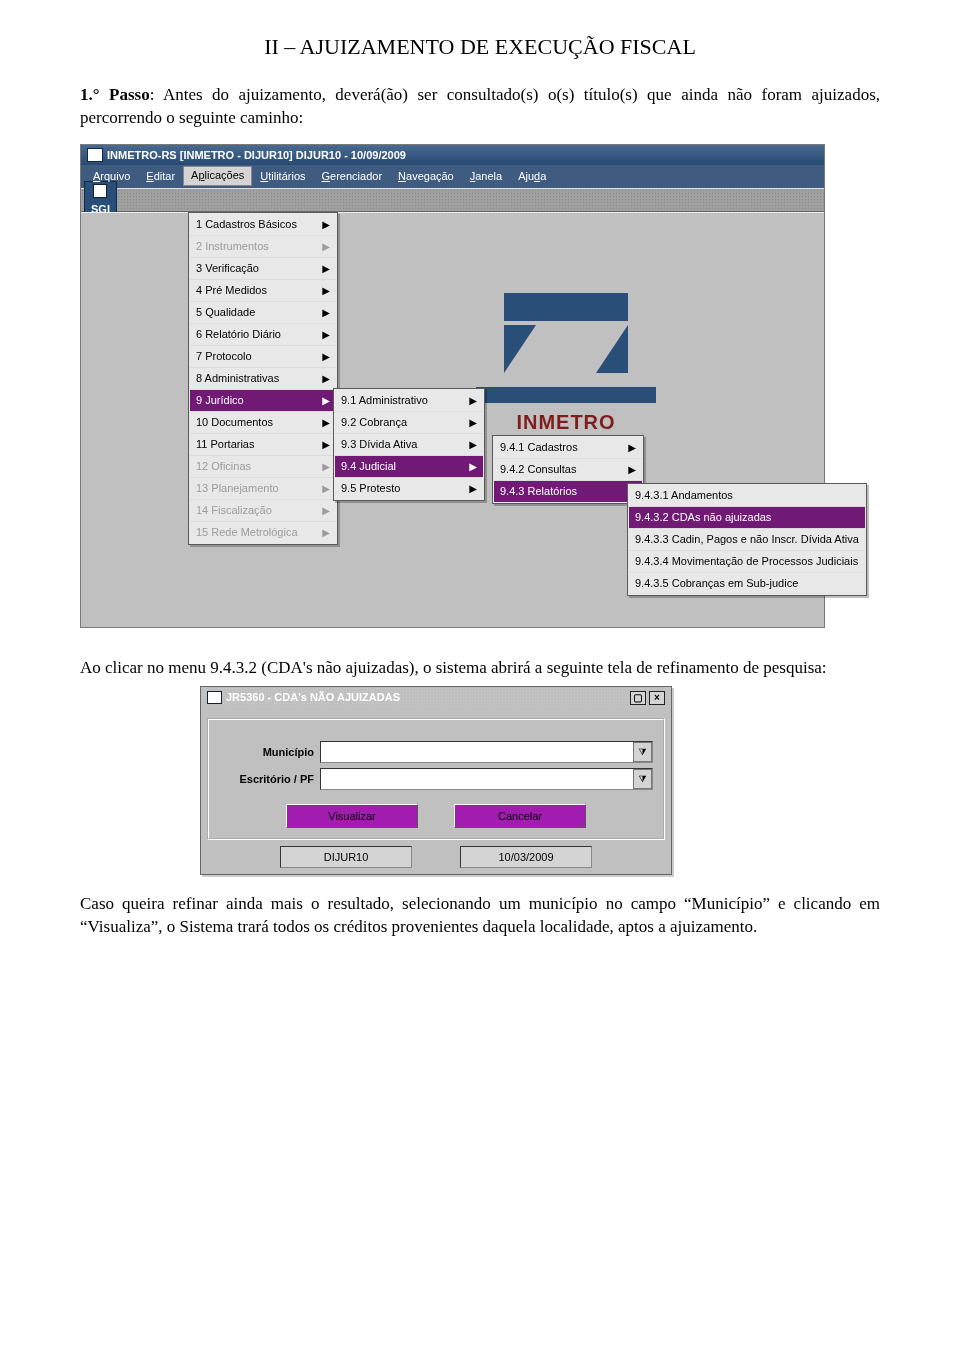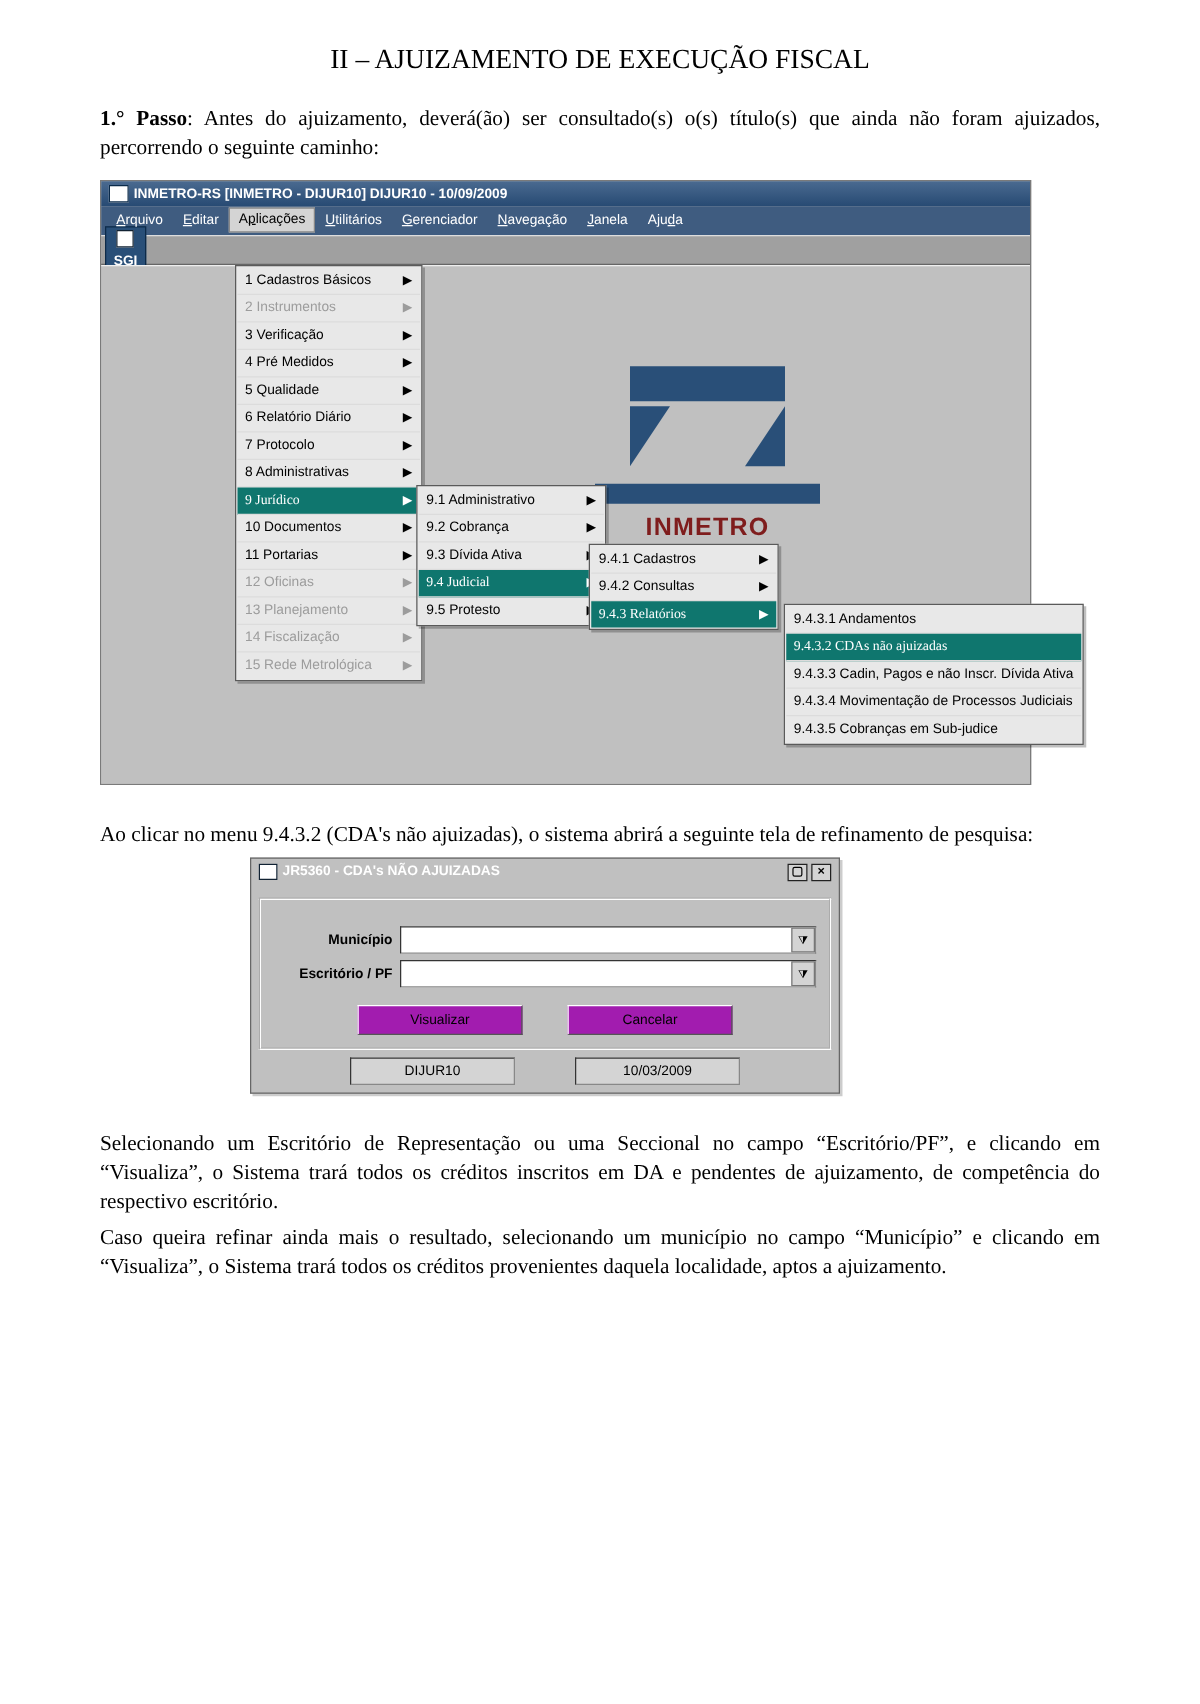--- a/index.html
+++ b/index.html
@@ -113,29 +113,28 @@
     display:flex;
     align-items:center;
     justify-content:space-between;
     gap:14px;
     white-space:nowrap;
     border-bottom:1px solid #dcdcdc;
     min-height:15px;
   }
   .dropmenu .ditem:last-child{border-bottom:none;}
   .dropmenu .ditem.sel{
-    background:#0f766e;
+    background:#701a75;
     color:#fff;
-    font-family:Liberation Serif, serif;
   }
   .dropmenu .ditem.disabled{ color:#9c9c9c; }
   .dropmenu .arrow{font-size:10px;}
   .menu1{left:59px;top:-1px;width:146px;}
   .menu2{left:204px;top:175px;width:148px;}
-  .menu3{left:342px;top:222px;width:148px;text-align:center;}
+  .menu3{left:363px;top:222px;width:148px;text-align:center;}
   .menu4{left:498px;top:270px;width:236px;}
   
   .logo-box{
     position:absolute;
     left:380px; top:80px;
     width:210px;
     text-align:center;
     font-family:Arial,sans-serif;
     color:#7f1d1d;
     font-weight:bold;
@@ -427,16 +426,15 @@
           <div class="wbtn">Cancelar</div>
         </div>
       </div>
       <div class="statusrow">
         <div class="sfield">DIJUR10</div>
         <div class="sfield">10/03/2009</div>
       </div>
     </div>
   </div>
 
-  <p class="para mt-block">Selecionando um Escritório de Representação ou uma Seccional no campo “Escritório/PF”, e clicando em “Visualiza”, o Sistema trará todos os créditos inscritos em DA e pendentes de ajuizamento, de competência do respectivo escritório.</p>
   <p class="para">Caso queira refinar ainda mais o resultado, selecionando um município no campo “Município” e clicando em “Visualiza”, o Sistema trará todos os créditos provenientes daquela localidade, aptos a ajuizamento.</p>
 
 </div>
 
 </body></html>

